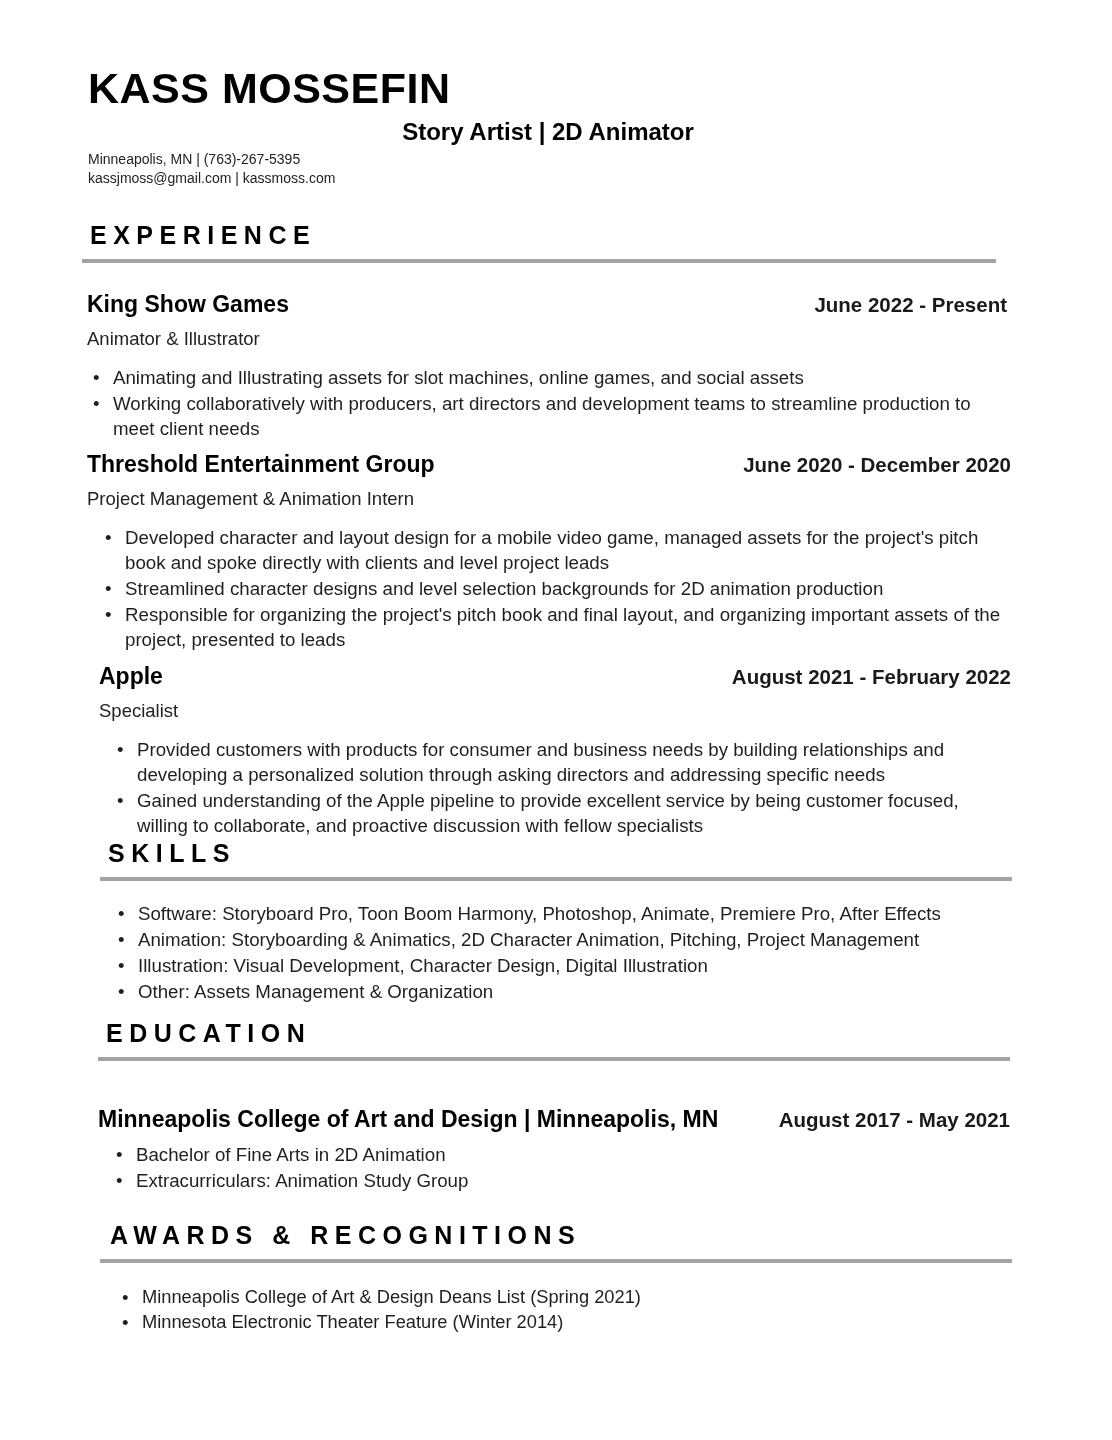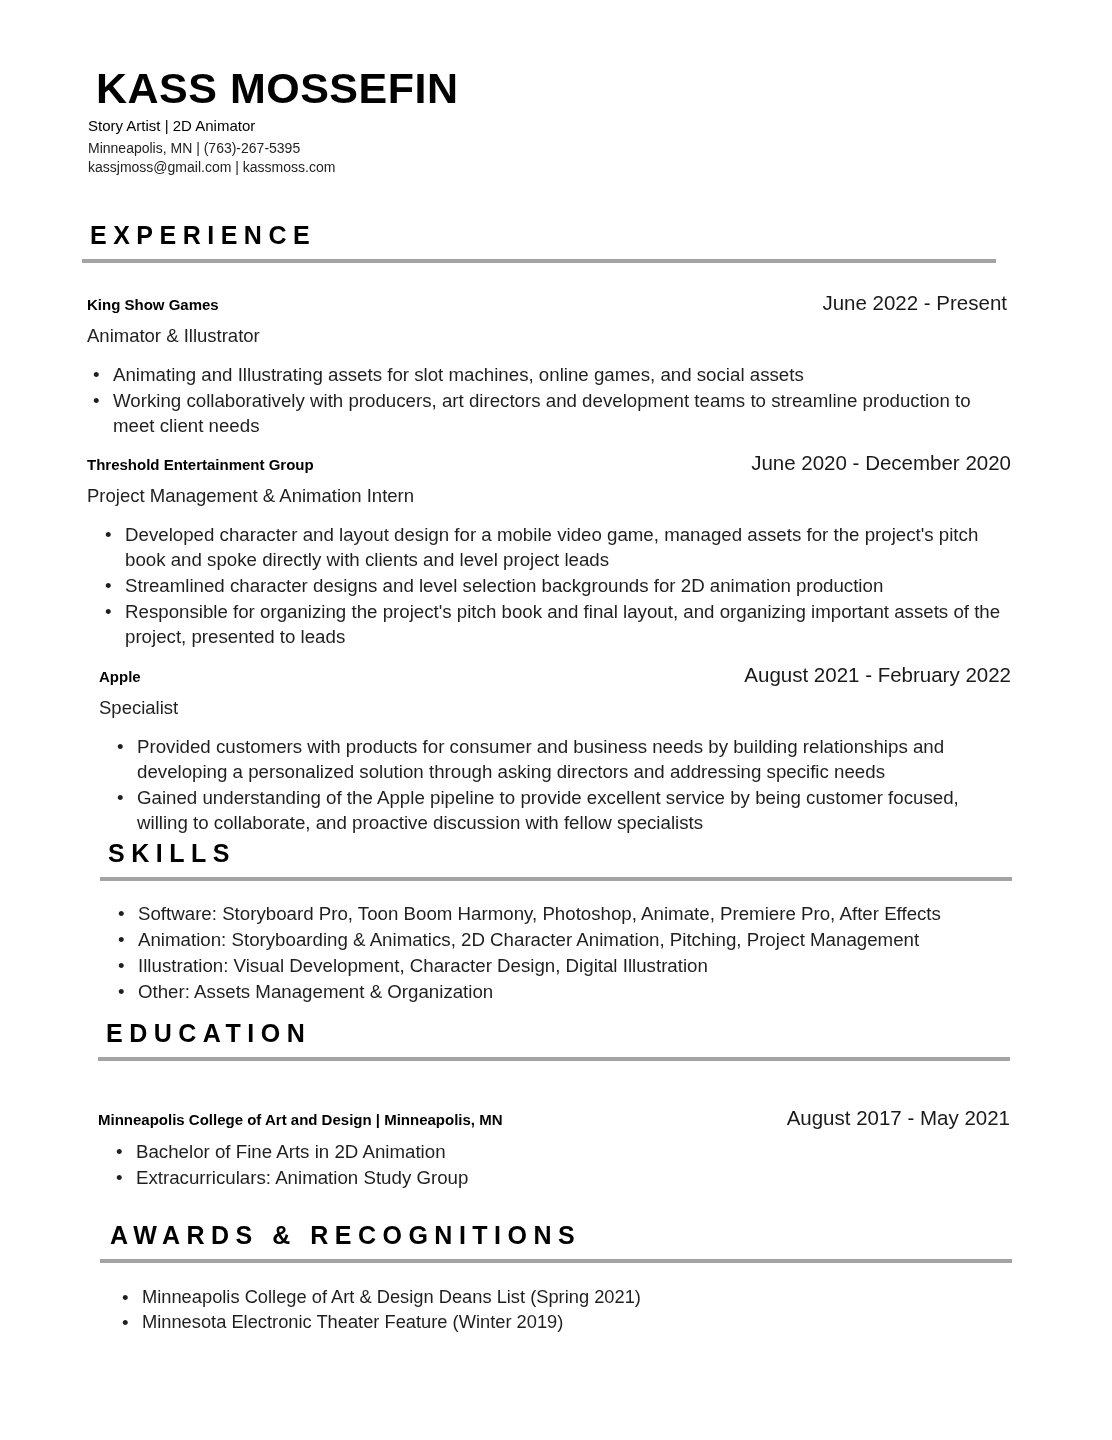--- a/index.html
+++ b/index.html
@@ -28,28 +28,29 @@
     left: 88px;
     top: 66px;
     width: 920px;
   }
   .name {
     font-size: 43px;
     font-weight: 700;
     letter-spacing: 0.5px;
     line-height: 1.05;
     color: #000000;
-    margin: 0 0 6px 8px;
+    margin: 0 0 6px 0;
   }
   .headline {
-    font-size: 15px;
-    font-weight: 400;
+    font-size: 24px;
+    font-weight: 700;
     color: #000000;
     line-height: 1.25;
     margin: 0 0 3px 0;
+    text-align: center;
   }
   .contact-line {
     font-size: 14px;
     font-weight: 400;
     color: #222222;
     line-height: 1.35;
     margin: 0;
   }
 
   
@@ -71,28 +72,28 @@
     position: absolute;
   }
 
   
   .entry-row {
     display: flex;
     align-items: baseline;
     justify-content: space-between;
   }
   .entry-org {
-    font-size: 15px;
+    font-size: 23px;
     font-weight: 700;
     color: #000000;
     line-height: 1.3;
   }
   .entry-date {
     font-size: 20.5px;
-    font-weight: 400;
+    font-weight: 700;
     color: #1a1a1a;
     line-height: 1.3;
     white-space: nowrap;
     text-align: right;
   }
   .entry-role {
     font-size: 18.5px;
     font-weight: 400;
     color: #222222;
     line-height: 1.35;
@@ -234,17 +235,17 @@
         <li><span class="dot">•</span><span>Extracurriculars: Animation Study Group</span></li>
       </ul>
     </div>
   </div>
 
   <div class="section" id="awards-section">
     <div class="section-head" id="awards-head">AWARDS &amp; RECOGNITIONS</div>
     <div class="rule"></div>
     <ul class="bullets" id="awards-list">
       <li><span class="dot">•</span><span>Minneapolis College of Art &amp; Design Deans List (Spring 2021)</span></li>
-      <li><span class="dot">•</span><span>Minnesota Electronic Theater Feature (Winter 2019)</span></li>
+      <li><span class="dot">•</span><span>Minnesota Electronic Theater Feature (Winter 2014)</span></li>
     </ul>
   </div>
 
 </div>
 
 </body></html>

